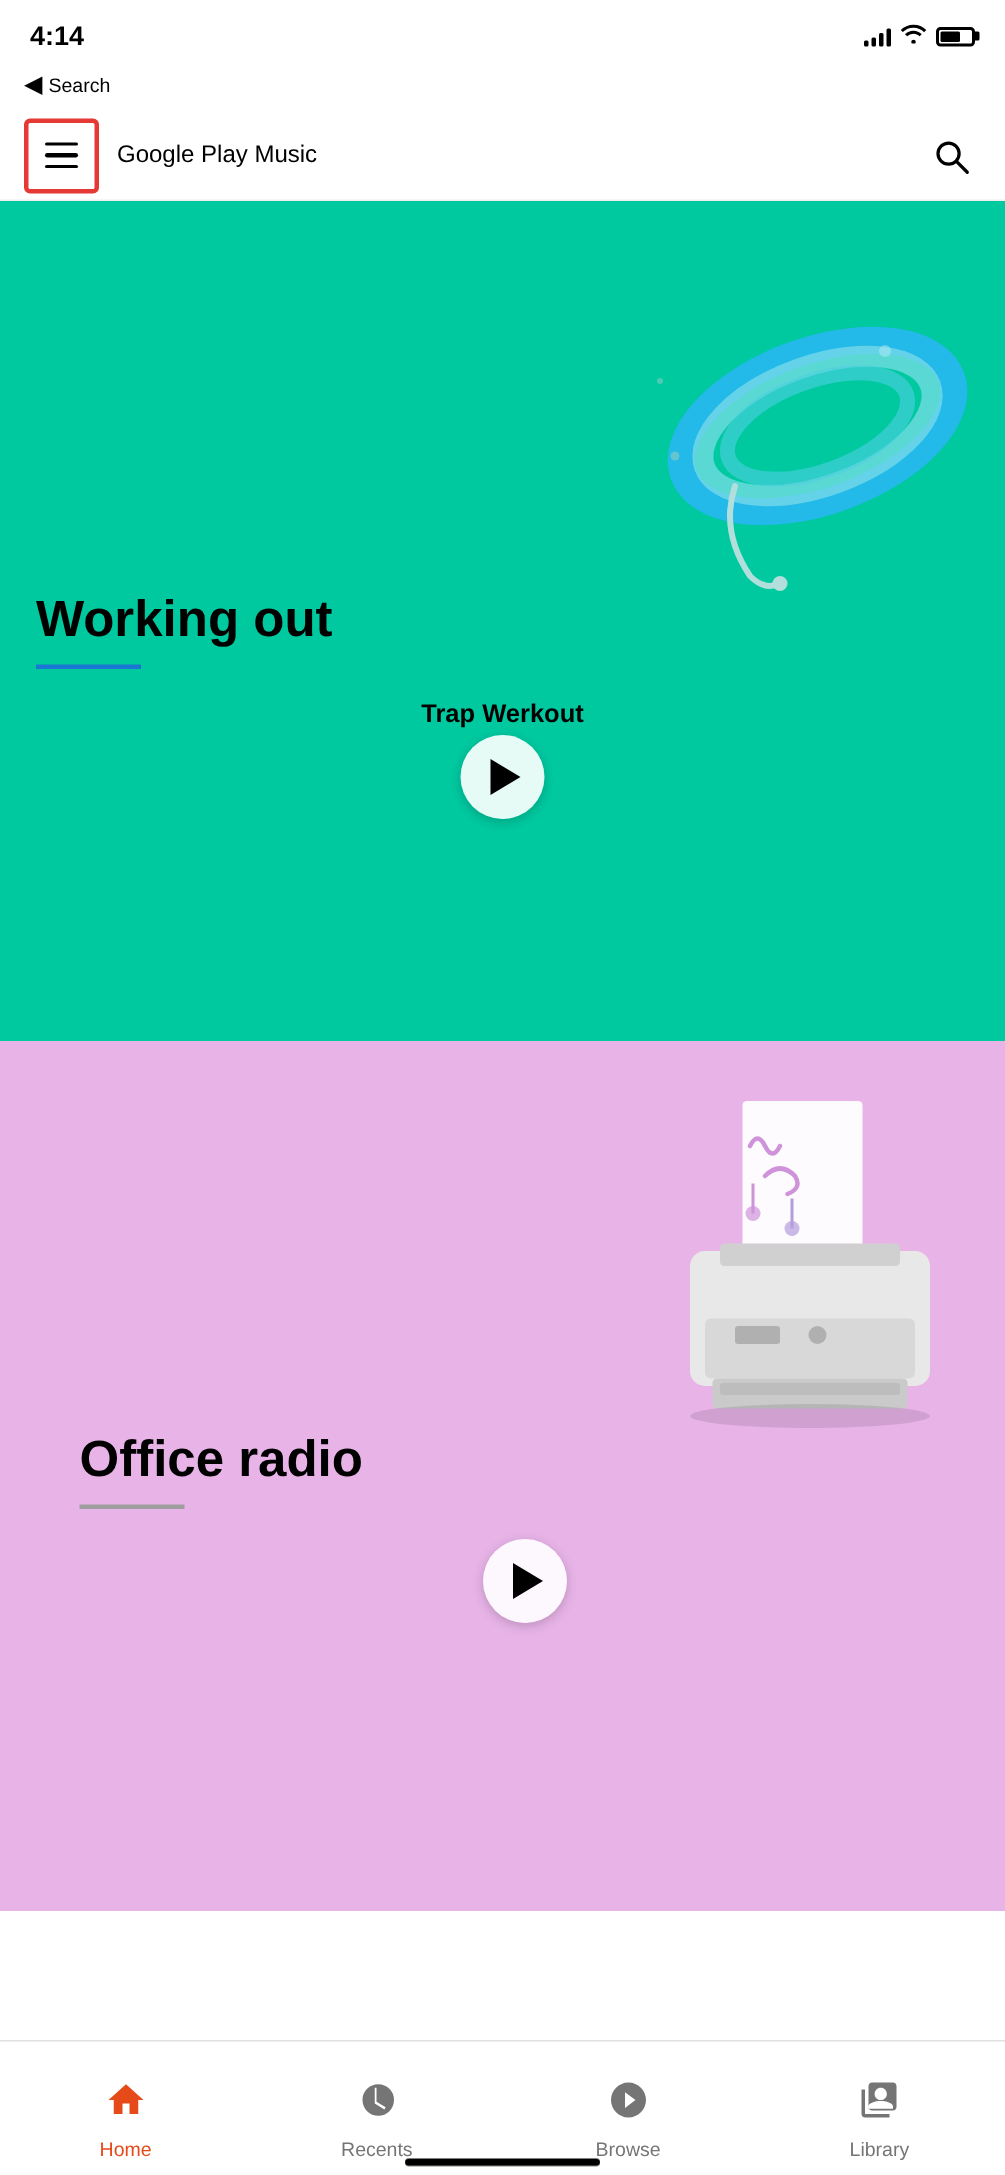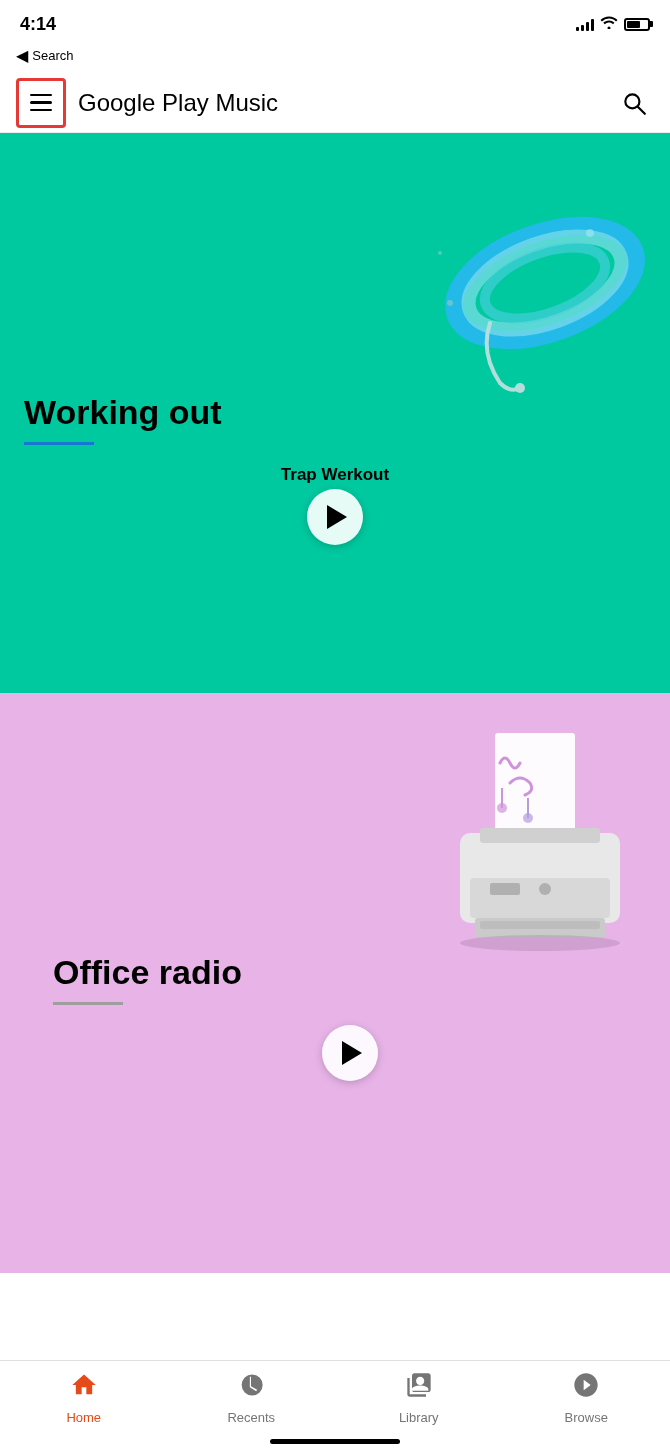--- a/index.html
+++ b/index.html
@@ -114,21 +114,21 @@
       cursor: pointer;
       flex-shrink: 0;
     }
     .hamburger-line {
       width: 22px;
       height: 2.5px;
       background: #000;
       border-radius: 2px;
     }
     .app-title {
-      font-size: 24px;
+      font-size: 16px;
       font-weight: 400;
       color: #000;
       flex: 1;
     }
     .search-btn {
       width: 40px;
       height: 40px;
       display: flex;
       align-items: center;
       justify-content: center;
@@ -233,21 +233,21 @@
 
     
     .bottom-nav {
       position: fixed;
       bottom: 0;
       left: 0;
       width: 670px;
       background: #fff;
       border-top: 1px solid #e0e0e0;
       display: flex;
-      align-items: flex-start;
+      align-items: flex-end;
       height: 90px;
       padding-bottom: 10px;
     }
     .nav-item {
       flex: 1;
       display: flex;
       flex-direction: column;
       align-items: center;
       justify-content: center;
       gap: 4px;
@@ -417,28 +417,28 @@
     <span class="nav-icon">
       <svg width="28" height="28" viewBox="0 0 24 24" fill="#757575">
         <path d="M13 3a9 9 0 100 18A9 9 0 0013 3zm-1 2v8l5.25 3.15-.75 1.23L11 14V5h1z"></path>
       </svg>
     </span>
     <span class="nav-label" style="color:#757575;">Recents</span>
   </div>
   <div class="nav-item">
     <span class="nav-icon">
       <svg width="28" height="28" viewBox="0 0 24 24" fill="#757575">
+        <path d="M12 2C6.48 2 2 6.48 2 12s4.48 10 10 10 10-4.48 10-10S17.52 2 12 2zm-2 14.5v-9l6 4.5-6 4.5z"></path>
+      </svg>
+    </span>
+    <span class="nav-label" style="color:#757575;">Browse</span>
+  </div>
+  <div class="nav-item">
+    <span class="nav-icon">
+      <svg width="28" height="28" viewBox="0 0 24 24" fill="#757575">
         <path d="M4 6H2v14c0 1.1.9 2 2 2h14v-2H4V6zm16-4H8c-1.1 0-2 .9-2 2v12c0 1.1.9 2 2 2h12c1.1 0 2-.9 2-2V4c0-1.1-.9-2-2-2zm-7 3c1.93 0 3.5 1.57 3.5 3.5S14.93 12 13 12s-3.5-1.57-3.5-3.5S11.07 5 13 5zm7 12H6v-1.4c0-2 4-3.1 7-3.1s7 1.1 7 3.1V17z"></path>
       </svg>
     </span>
     <span class="nav-label" style="color:#757575;">Library</span>
   </div>
-  <div class="nav-item">
-    <span class="nav-icon">
-      <svg width="28" height="28" viewBox="0 0 24 24" fill="#757575">
-        <path d="M12 2C6.48 2 2 6.48 2 12s4.48 10 10 10 10-4.48 10-10S17.52 2 12 2zm-2 14.5v-9l6 4.5-6 4.5z"></path>
-      </svg>
-    </span>
-    <span class="nav-label" style="color:#757575;">Browse</span>
-  </div>
 </div>
 
 <div class="home-indicator"></div>
 
 </body></html>

